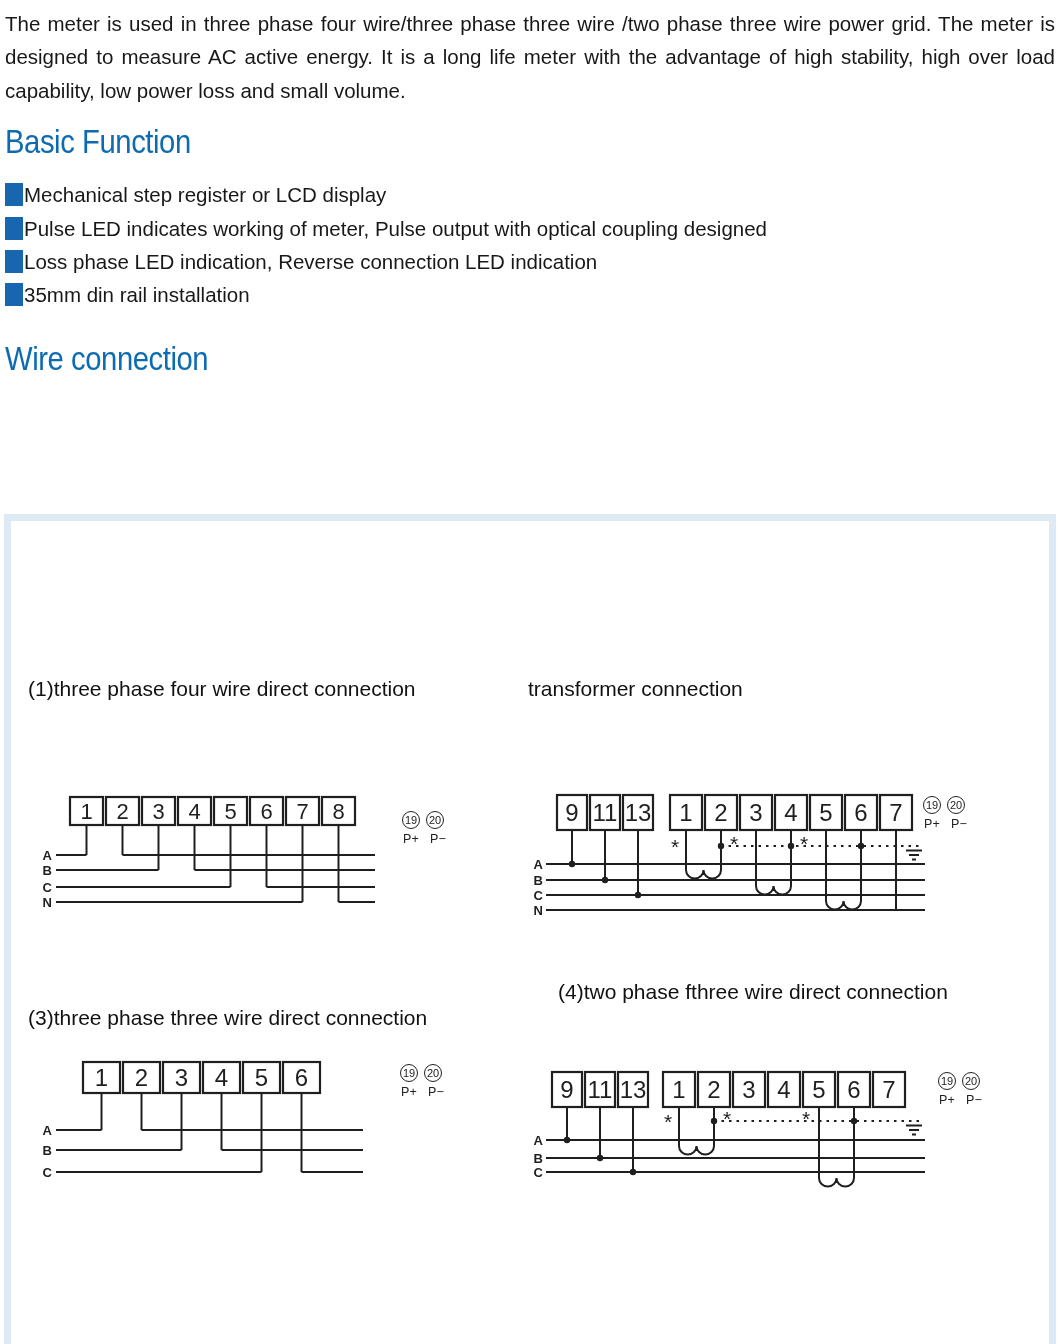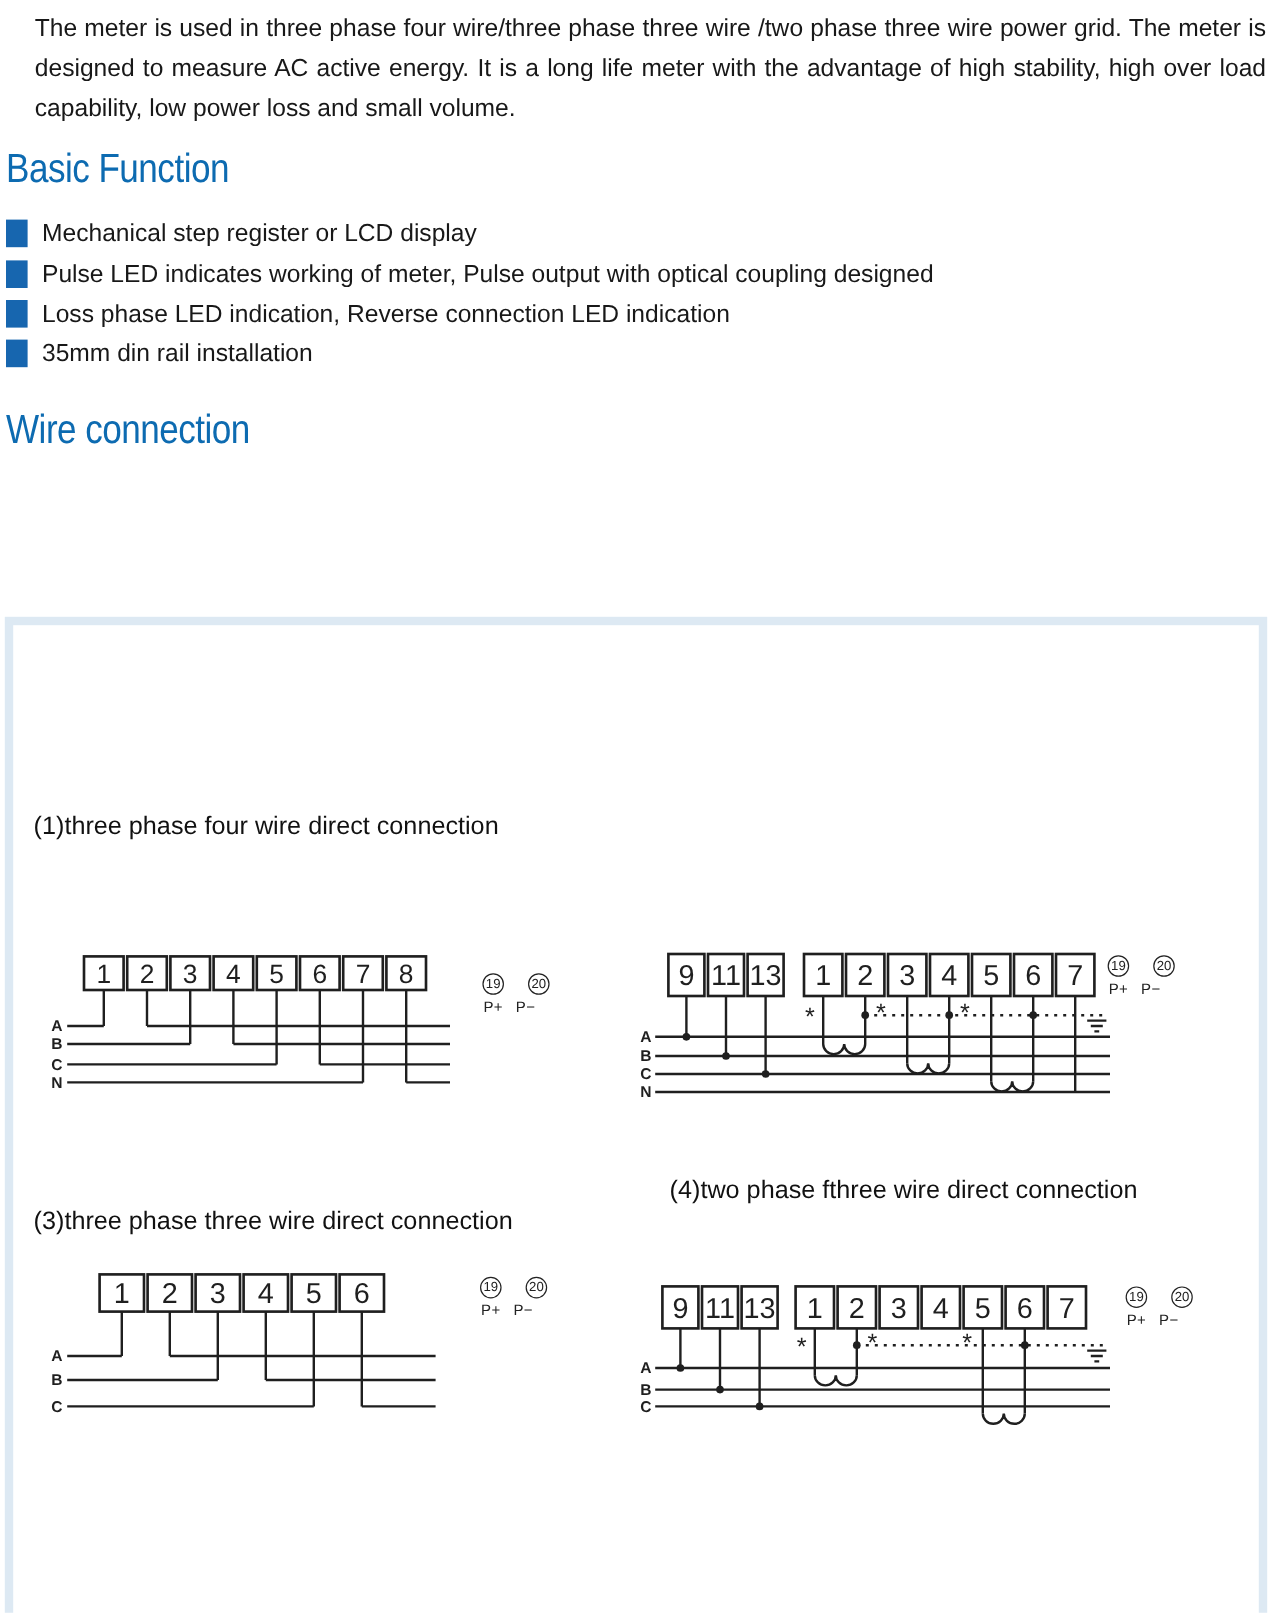--- a/index.html
+++ b/index.html
@@ -4,31 +4,31 @@
 <style>
   * { margin:0; padding:0; box-sizing:border-box; }
   html,body { background:#ffffff; }
   body {
     width:1060px; height:1344px; position:relative;
     font-family:"Liberation Sans", sans-serif;
     color:#161616; overflow:hidden;
   }
   .doc { padding:7px 5px 0 5px; }
   .intro {
-    font-size:20.5px; line-height:1.63; text-align:justify; color:#181818;margin-left:24px;
+    font-size:20.5px; line-height:1.63; text-align:justify; color:#181818;
   }
   h2.sec {
     color:#0d6bb1; font-size:34px; font-weight:500; letter-spacing:-0.5px;
     transform:scaleX(0.86); transform-origin:left center; white-space:nowrap;
   }
   #h-basic { margin:15px 0 17px 0; }
   #h-wire  { margin:27px 0 0 0; }
   ul.features { list-style:none; }
   ul.features li {
-    position:relative; padding-left:30px; font-size:20.5px; line-height:1.63;
+    position:relative; padding-left:19px; font-size:20.5px; line-height:1.63;
     text-align:justify; color:#181818;
   }
   ul.features li::before {
     content:""; position:absolute; left:0; top:5px; width:18px; height:23px;
     background:#1766af;
   }
   
   .panel {
     position:absolute; left:4px; top:514px; width:1052px; height:1055px;
     background:#ffffff; border:7px solid #dde9f3;
@@ -38,21 +38,21 @@
   .dsvg path, .dsvg line { stroke:#1f1f1f; fill:none; }
   .dsvg rect { fill:#ffffff; stroke:#1f1f1f; }
   .dsvg text { fill:#1f1f1f; font-family:"Liberation Sans", sans-serif; }
   .tnum { font-size:22px; text-anchor:middle; }
   .tnum2 { font-size:24px; text-anchor:middle; }
   .plabel { font-size:13px; font-weight:700; text-anchor:end; }
   .ast { font-size:21px; text-anchor:middle; }
   .jdot { fill:#1f1f1f; stroke:none; }
   
   .pulse { position:absolute; }
-  .pulse .prow { display:flex; gap:20px; }
+  .pulse .prow { display:flex; gap:6px; }
   .circ {
     width:18px; height:18px; border:1.6px solid #222; border-radius:50%;
     font-size:11px; display:flex; align-items:center; justify-content:center;
     color:#222; background:#fff;
   }
   .plabels { display:flex; gap:9px; margin-top:3px; font-size:12.5px; color:#222; letter-spacing:0.3px; }
   .plabels span { width:18px; text-align:center; }
 </style>
 </head>
 <body>
@@ -71,20 +71,21 @@
 
   <h2 class="sec" id="h-wire">Wire connection</h2>
 </div>
 
 <div class="panel">
 
   <div class="caption" style="left:17px; top:151px;">
     <div>(1)three phase four wire direct connection</div>
   </div>
   <div class="caption" style="left:517px; top:151px;">
+    <div>transformer connection</div>
   </div>
   <div class="caption" style="left:17px; top:480px;">
     <div>(3)three phase three wire direct connection</div>
   </div>
   <div class="caption" style="left:547px; top:454px;">
     <div>(4)two phase fthree wire direct connection</div>
   </div>
 
   <svg class="dsvg" style="left:25px; top:271px;" width="360" height="125" viewBox="0 0 360 125">
     <g>

